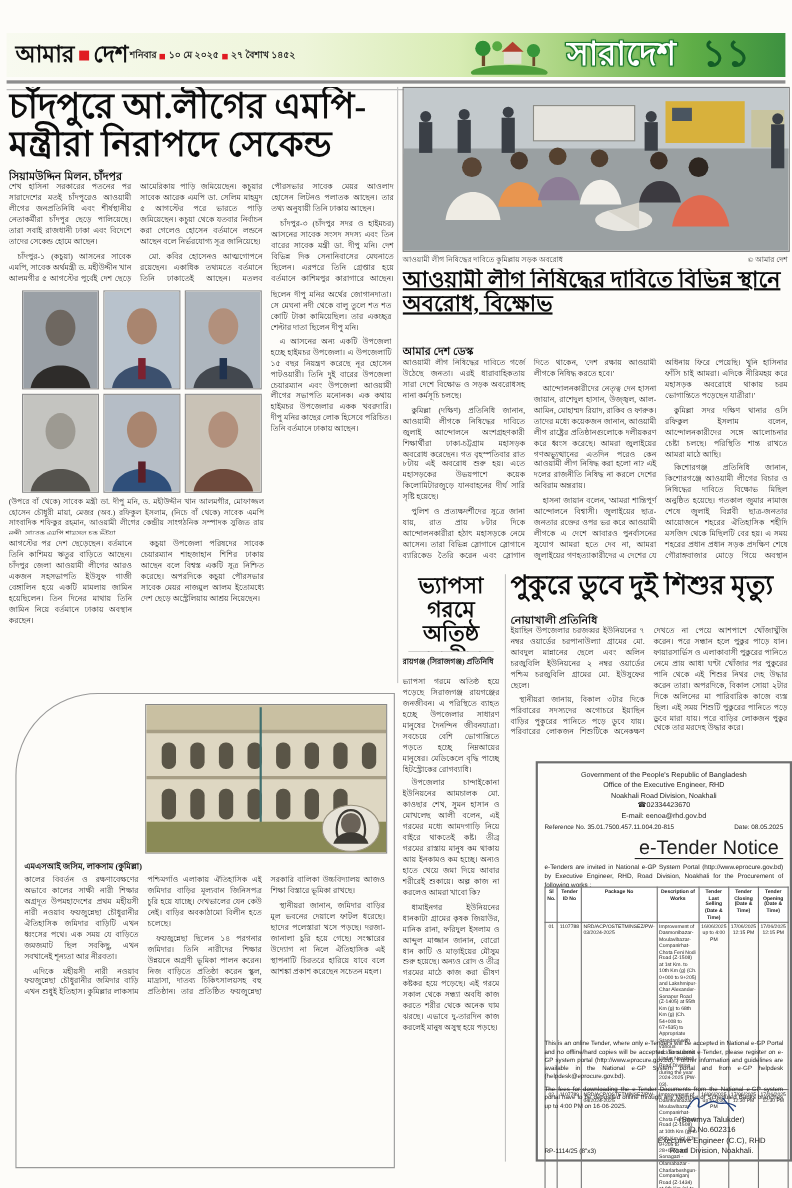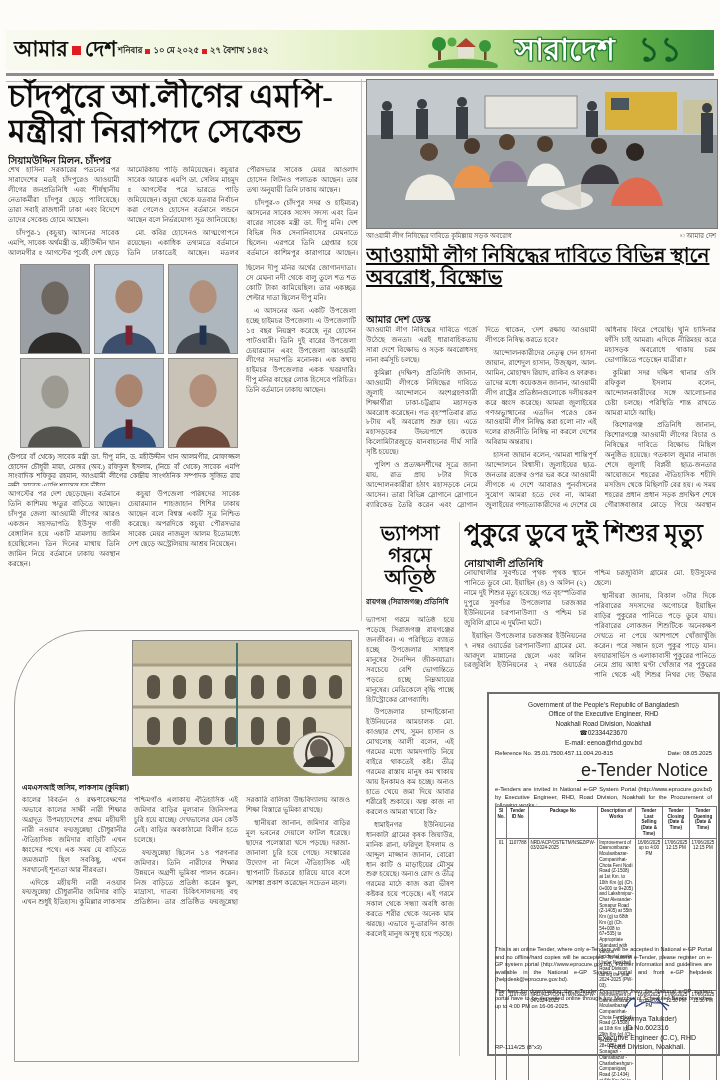--- a/index.html
+++ b/index.html
@@ -249,21 +249,20 @@
   <div class="abs clip body-text" id="weather-body">
       <p>ভ্যাপসা গরমে অতিষ্ঠ হয়ে পড়েছে সিরাজগঞ্জ রায়গঞ্জের জনজীবন। এ পরিস্থিতে ব্যাহত হচ্ছে উপজেলার সাধারণ মানুষের দৈনন্দিন জীবনযাত্রা। সবচেয়ে বেশি ভোগান্তিতে পড়তে হচ্ছে নিম্নআয়ের মানুষের। মেডিকেলে বৃদ্ধি পাচ্ছে হিটস্ট্রোকের রোগব্যাধি।</p>
       <p>উপজেলার চান্দাইকোনা ইউনিয়নের আমচালক মো. কাওছার শেখ, সুমন হাসান ও মোখলেছ আলী বলেন, এই গরমের মধ্যে আমদগাড়ি নিয়ে বাইরে থাকতেই কষ্ট। তীব্র গরমের রাস্তায় মানুষ কম থাকায় আয় ইনকামও কম হচ্ছে। অন্যও হাতে খেয়ে জমা দিয়ে আবার শরীরেই শুকায়ে। অল্প কাজ না করলেও আমরা খাবো কি?</p>
       <p>ধামাইনগর ইউনিয়নের ধানকাটা গ্রামের কৃষক জিয়াউর, মানিক রানা, ফরিদুল ইসলাম ও আব্দুল মাজ্জান জানান, বোরো ধান কাটি ও মাড়াইয়ের মৌসুম শুরু হয়েছে। অন্যও রোদ ও তীব্র গরমের মাঠে কাজ করা ভীষণ কষ্টকর হয়ে পড়েছে। এই গরমে সকাল থেকে সন্ধ্যা অবধি কাজ করতে শরীর থেকে অনেক ঘাম ঝরছে। এভাবে দু-তারদিন কাজ করলেই মানুষ অসুস্থ হয়ে পড়ছে।</p>
     </div>
   <div class="abs vsep" id="vsep-mid"></div>
 
   <div class="abs clip headline" id="drown-headline">পুকুরে ডুবে দুই শিশুর মৃত্যু</div>
   <div class="abs clip byline" id="drown-byline">নোয়াখালী প্রতিনিধি</div>
   <div class="abs clip body-text" id="drown-body">
-      <p>নোয়াখালীর সুবর্ণচরে পৃথক পৃথক স্থানে পানিতে ডুবে মো. ইয়াছিন (৪) ও অলিন (২) নামে দুই শিশুর মৃত্যু হয়েছে। গত বৃহস্পতিবার দুপুরে সুবর্ণচর উপজেলার চরজব্বর ইউনিয়নের চরপানাউল্যা ও পশ্চিম চর জুবিলি গ্রামে এ দুর্ঘটনা ঘটে।</p>
       <p>ইয়াছিন উপজেলার চরজব্বর ইউনিয়নের ৭ নম্বর ওয়ার্ডের চরপানাউল্যা গ্রামের মো. আবদুল মান্নানের ছেলে এবং অলিন চরজুবিলি ইউনিয়নের ২ নম্বর ওয়ার্ডের পশ্চিম চরজুবিলি গ্রামের মো. ইউসুফের ছেলে।</p>
       <p>স্থানীয়রা জানায়, বিকাল ৩টার দিকে পরিবারের সদস্যদের অগোচরে ইয়াছিন বাড়ির পুকুরের পানিতে পড়ে ডুবে যায়। পরিবারের লোকজন শিশুটিকে অনেকক্ষণ দেখতে না পেয়ে আশপাশে খোঁজাখুঁজি করেন। পরে সন্ধান হলে পুকুর পাড়ে যান। ফায়ারসার্ভিস ও এলাকাবাসী পুকুরের পানিতে নেমে প্রায় আধা ঘণ্টা খোঁজার পর পুকুরের পানি থেকে এই শিশুর নিথর দেহ উদ্ধার করেন তারা। অপরদিকে, বিকাল সোয়া ২টার দিকে অলিনের মা পারিবারিক কাজে ব্যস্ত ছিল। এই সময় শিশুটি পুকুরের পানিতে পড়ে ডুবে মারা যায়। পরে বাড়ির লোকজন পুকুর থেকে তার মরদেহ উদ্ধার করে।</p>
     </div>
 
   <div class="abs" id="tender-box">
     <div class="t-pad" id="t-head">
       <div>Government of the People's Republic of Bangladesh</div>
       <div>Office of the Executive Engineer, RHD</div>
       <div>Noakhali Road Division, Noakhali</div>
       <div>☎02334423670</div>

